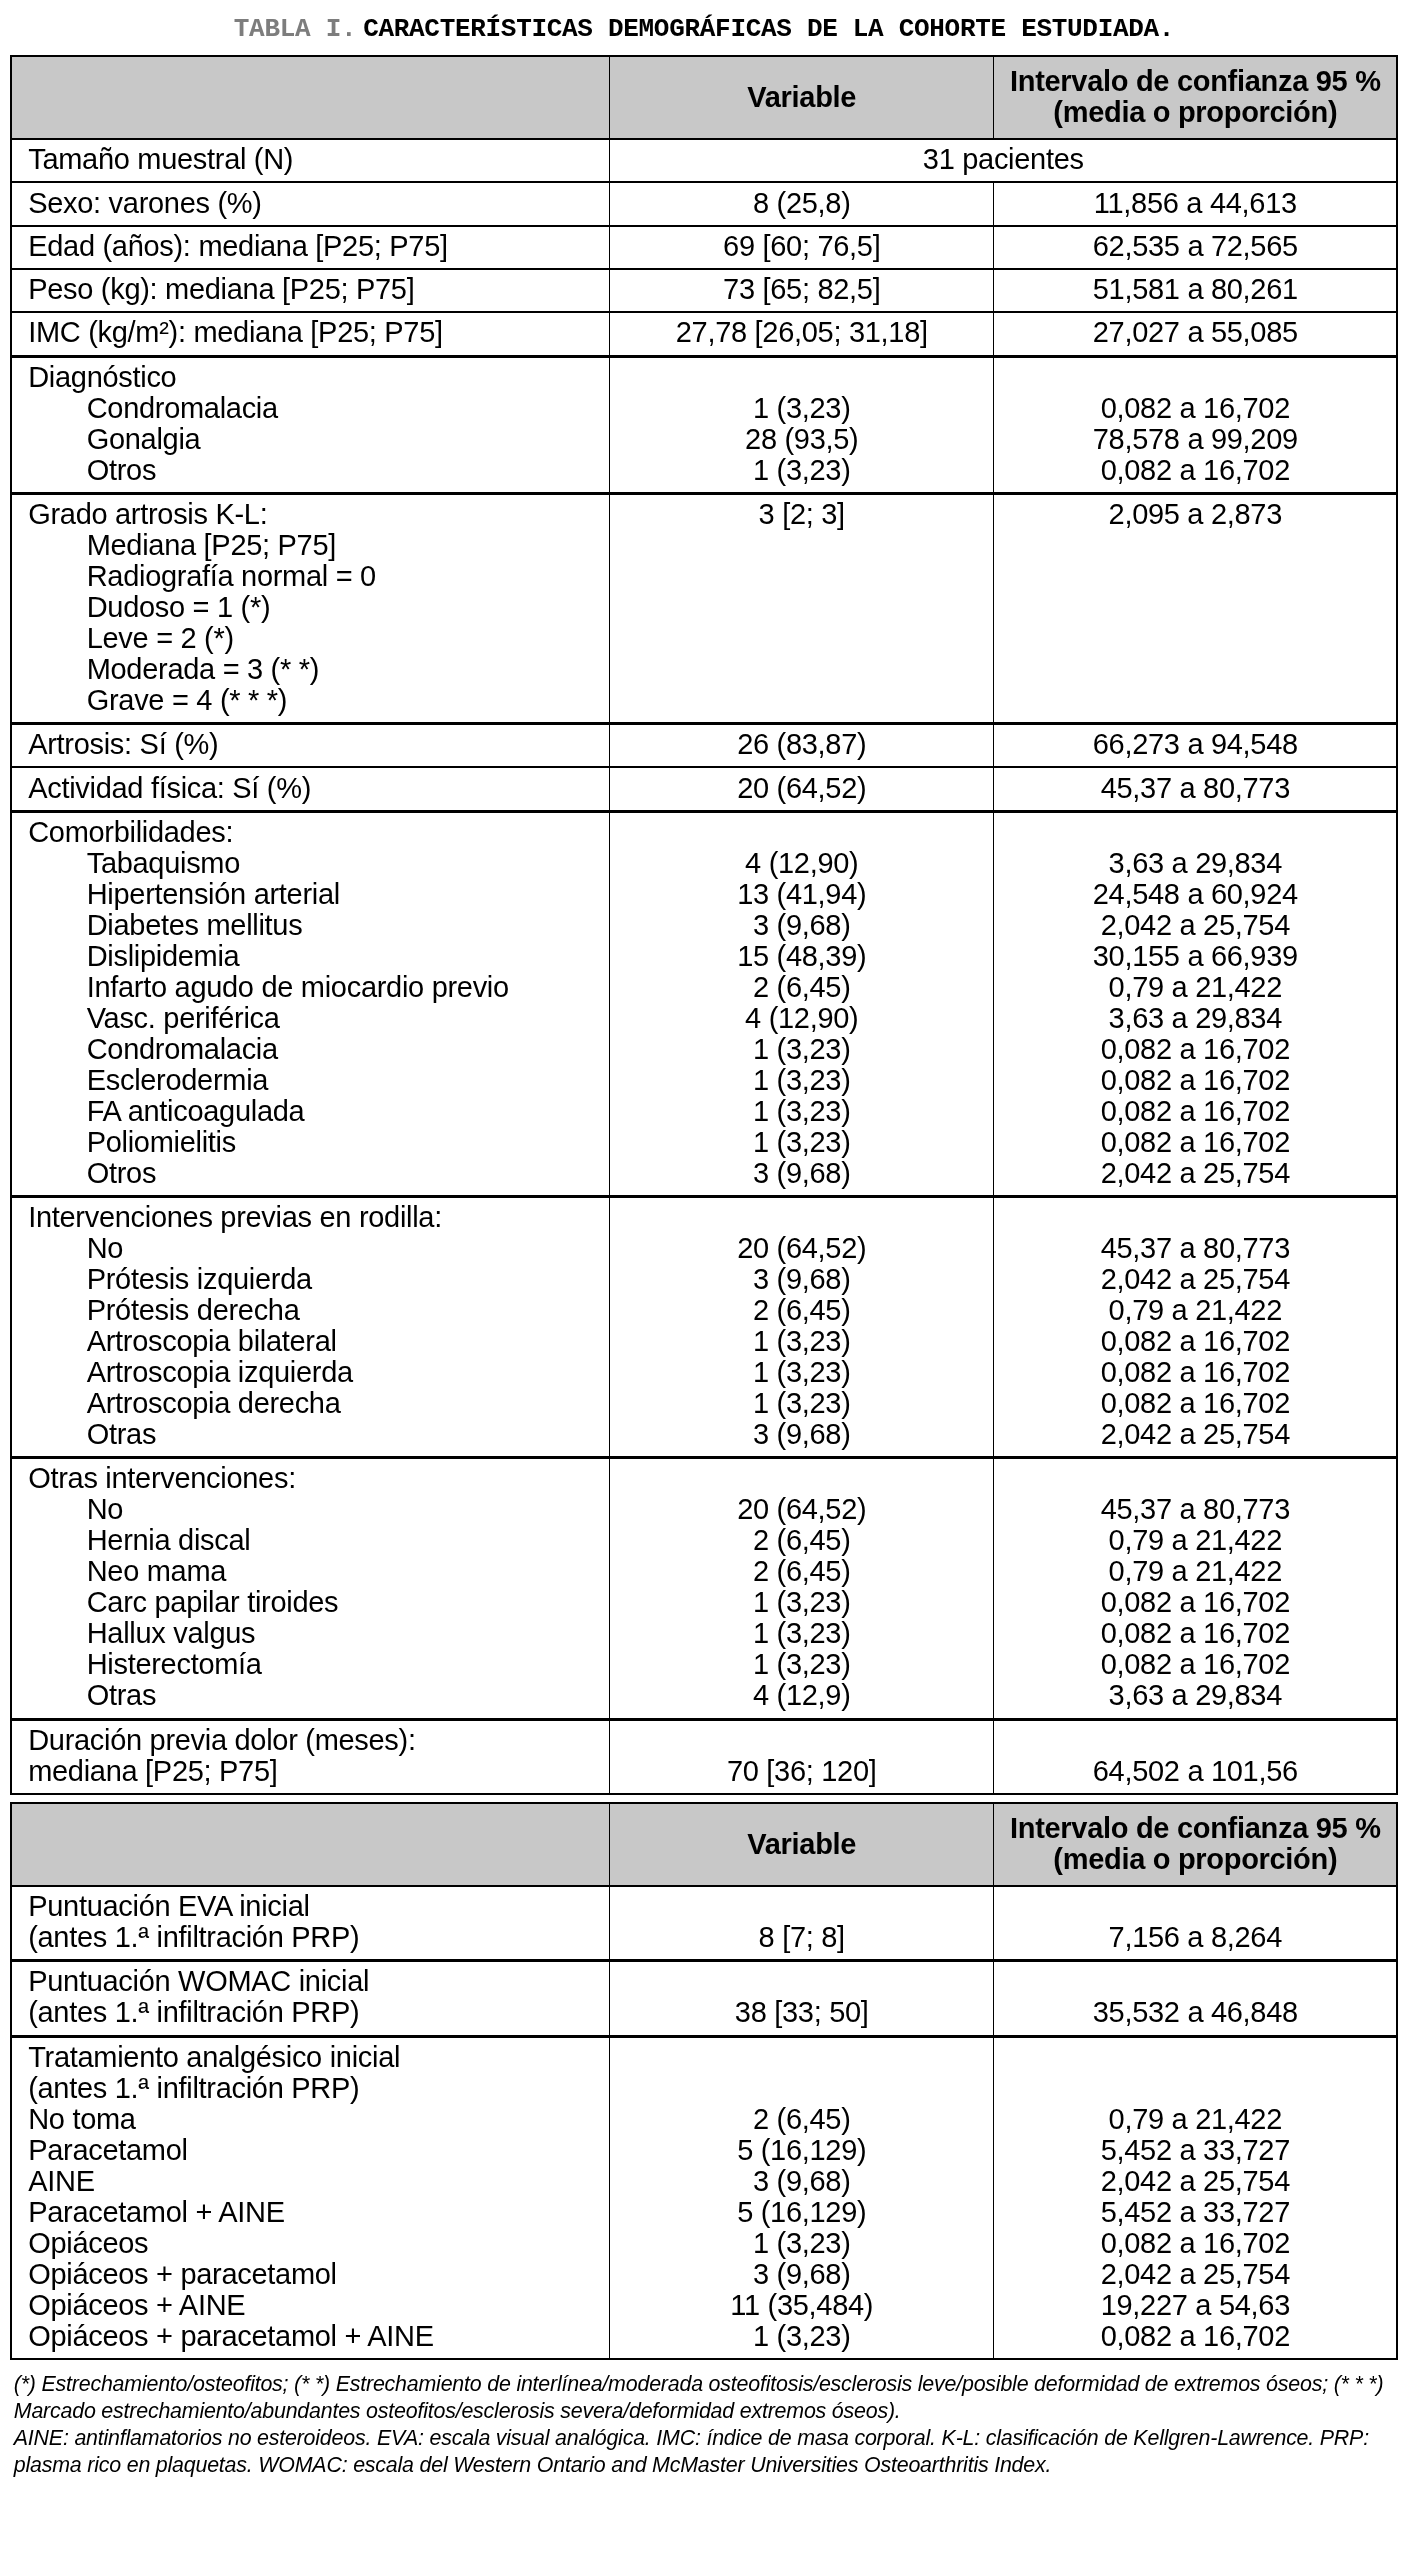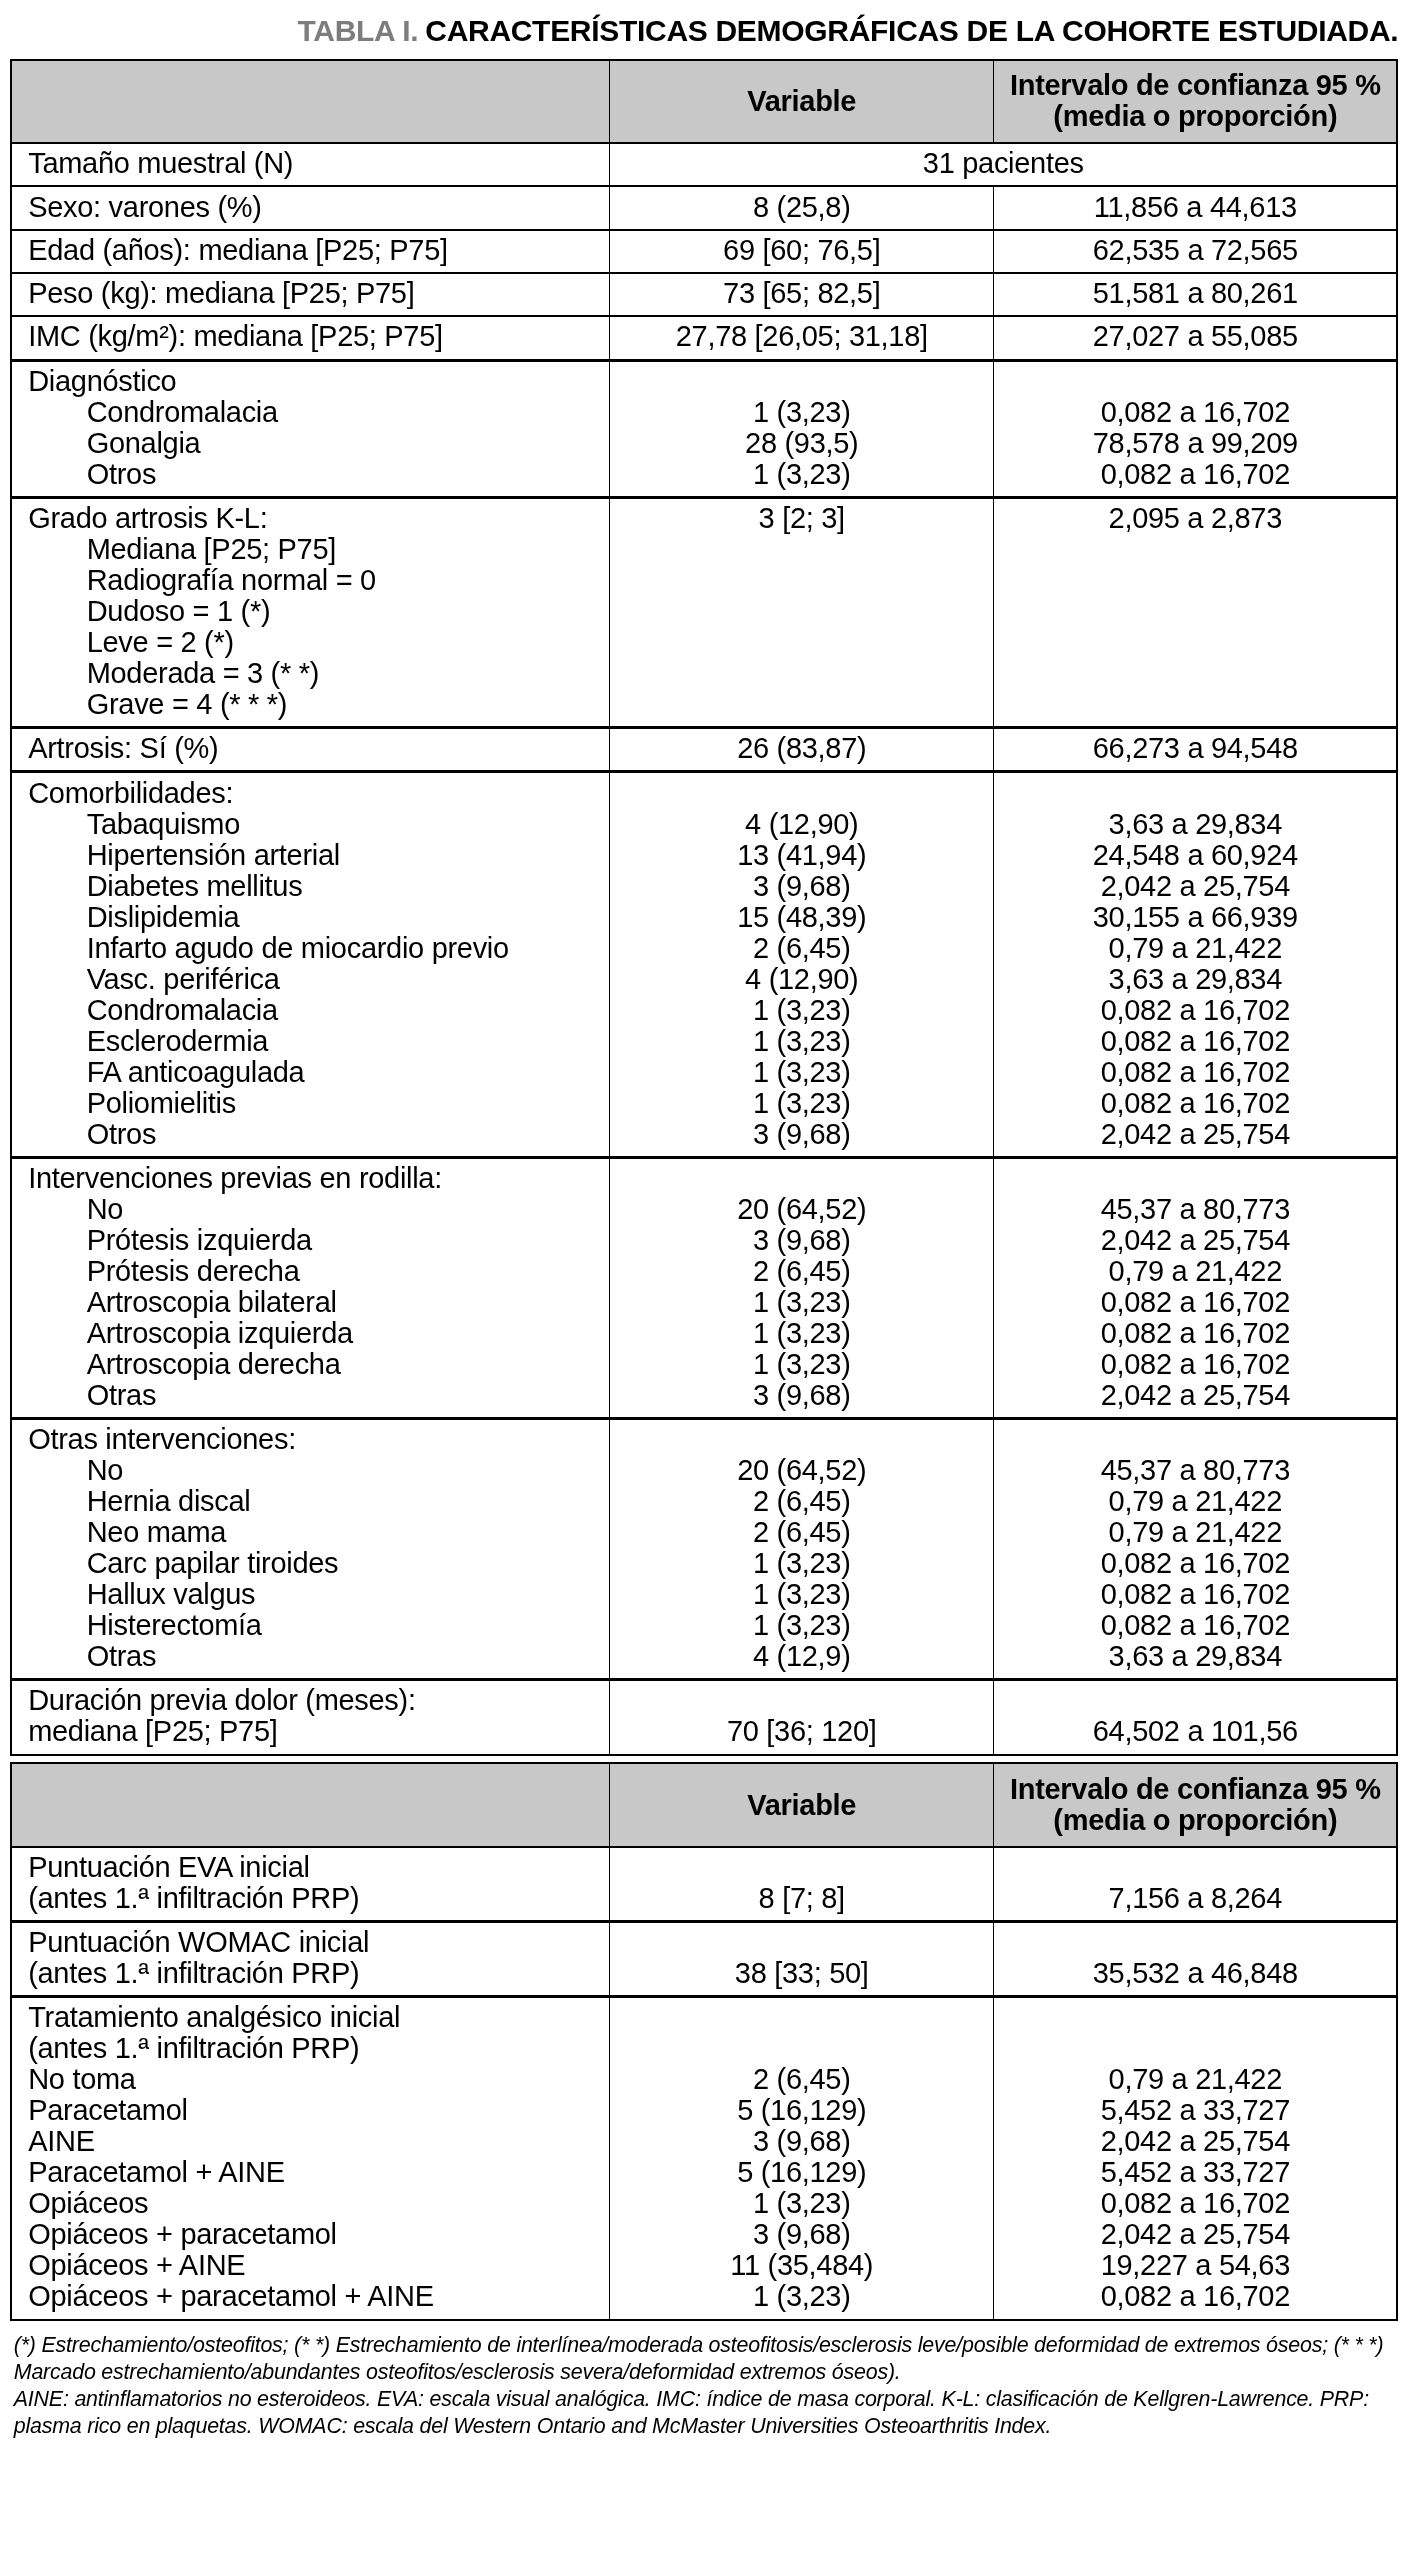--- a/index.html
+++ b/index.html
@@ -5,25 +5,26 @@
   html,body{margin:0;padding:0;background:#ffffff;}
   body{
     width:1408px;
     font-family:"Liberation Sans", sans-serif;
     color:#000;
     -webkit-font-smoothing:antialiased;
   }
   .page{padding:6.9px 9.7px 0 9.7px;}
 
   .title{
-    text-align:right;
-    font-size:30px;
+    text-align:center;
+    font-size:26px;
     font-weight:bold;
     letter-spacing:-0.3px;
     margin:6.9px 0 11px 0;
+    font-family:Liberation Mono, monospace;
   }
   .title .title-label{color:#7d7d7d;margin-right:6.9px;}
 
   table.demo{
     border-collapse:collapse;
     width:100%;
     table-layout:fixed;
     font-size:29px;
     letter-spacing:-0.3px;
     border:2.8px solid #000;
@@ -205,20 +206,31 @@
           <td class="c1">
             <div class="line lbl">Artrosis: Sí (%)</div>
           </td>
           <td class="c2">
             <div class="line ctr">26 (83,87)</div>
           </td>
           <td class="c3">
             <div class="line ctr">66,273 a 94,548</div>
           </td>
         </tr>
+        <tr>
+          <td class="c1">
+            <div class="line lbl">Actividad física: Sí (%)</div>
+          </td>
+          <td class="c2">
+            <div class="line ctr">20 (64,52)</div>
+          </td>
+          <td class="c3">
+            <div class="line ctr">45,37 a 80,773</div>
+          </td>
+        </tr>
         <tr class="thick">
           <td class="c1">
             <div class="line lbl">Comorbilidades:</div>
             <div class="line lbl ind">Tabaquismo</div>
             <div class="line lbl ind">Hipertensión arterial</div>
             <div class="line lbl ind">Diabetes mellitus</div>
             <div class="line lbl ind">Dislipidemia</div>
             <div class="line lbl ind">Infarto agudo de miocardio previo</div>
             <div class="line lbl ind">Vasc. periférica</div>
             <div class="line lbl ind">Condromalacia</div>

